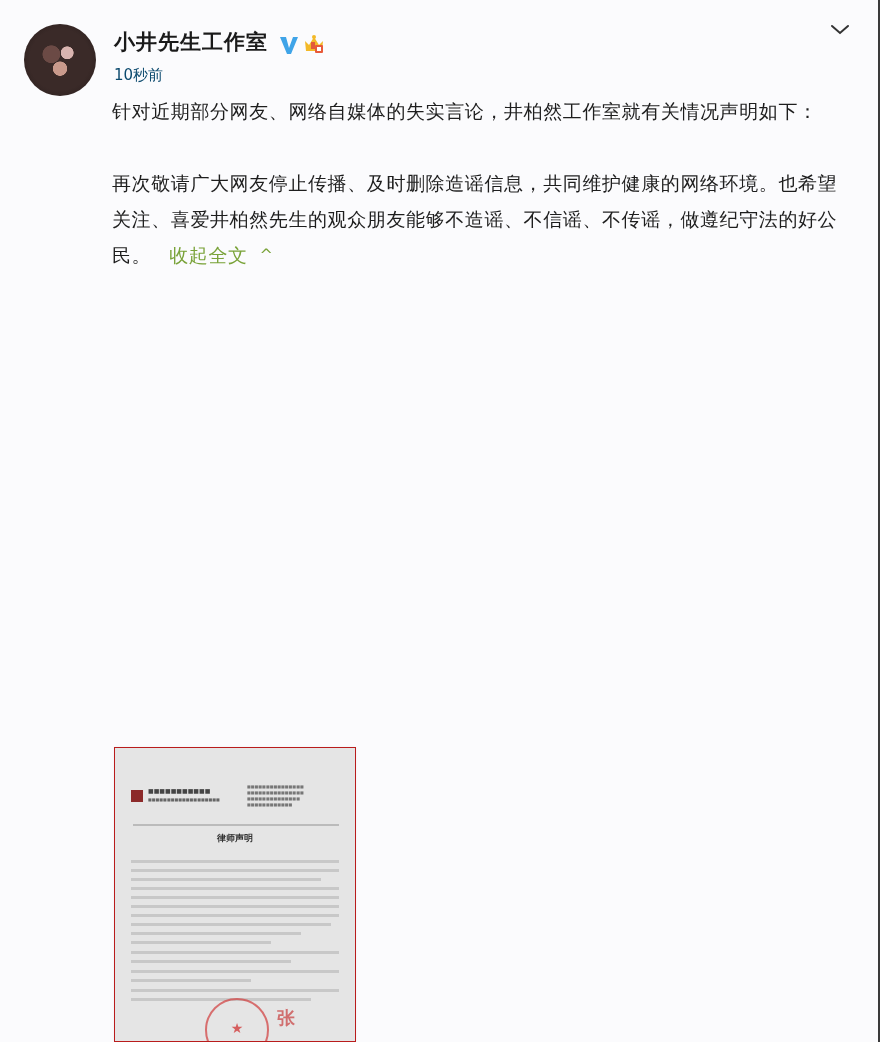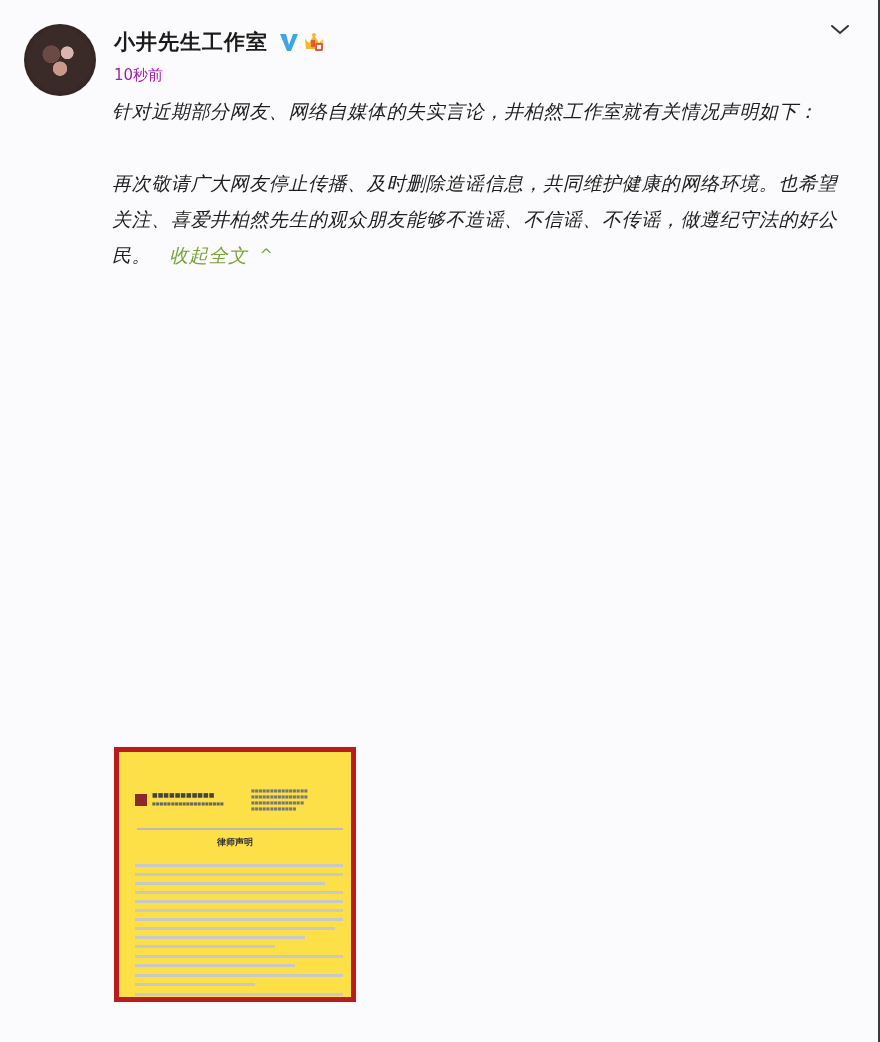--- a/index.html
+++ b/index.html
@@ -7,37 +7,37 @@
     body { font-family: "DejaVu Sans", "Liberation Sans", sans-serif; color: #222; position: relative; }
     .right-edge { position: absolute; right: 0; top: 0; width: 2px; height: 1042px; background: #3a3a3a; }
     .avatar {
       position: absolute; left: 24px; top: 24px; width: 72px; height: 72px; border-radius: 50%;
       background: radial-gradient(circle at 50% 62%, #c99a8c 0 12%, transparent 13%),
                   radial-gradient(circle at 60% 40%, #d9b4b0 0 10%, transparent 11%),
                   radial-gradient(circle at 38% 42%, #6b4a45 0 14%, transparent 15%),
                   radial-gradient(circle at 50% 50%, #3a2a28 0 60%, #241a19 100%);
       overflow: hidden;
     }
-    .header { position: absolute; left: 114px; top: 28px; display: flex; align-items: center; }
+    .header { position: absolute; left: 114px; top: 28px; display: flex; align-items: flex-end; }
     .username { font-size: 21px; font-weight: bold; color: #1a1a1a; letter-spacing: 1px; }
     .verified { margin-left: 10px; width: 22px; height: 22px; display: inline-block; }
     .crown { margin-left: 2px; width: 24px; height: 24px; display: inline-block; }
-    .timestamp { position: absolute; left: 114px; top: 66px; font-size: 15px; color: #a21caf; }
+    .timestamp { position: absolute; left: 114px; top: 66px; font-size: 15px; color: #0c4a6e; }
     .chevron { position: absolute; left: 830px; top: 22px; width: 20px; height: 16px; cursor: pointer; }
     .post-body {
       position: absolute; left: 112px; top: 93px; width: 735px;
-      font-size: 19px; line-height: 36px; color: #1e1e1e; letter-spacing: 0.6px; font-style: italic;
+      font-size: 19px; line-height: 36px; color: #1e1e1e; letter-spacing: 0.6px;
     }
     .post-body p { margin-bottom: 36px; }
     .post-body p:last-child { margin-bottom: 0; }
     .collapse-link { color: #7aa33a; margin-left: 18px; cursor: pointer; }
     .collapse-caret { color: #7aa33a; margin-left: 12px; font-size: 16px; display: inline-block; transform: translateY(-2px); }
     .doc-thumb {
-      position: absolute; left: 114px; top: 747px; width: 242px; height: 255px;
-      background: #fde047; border: 5px solid #b91c1c; box-shadow: 0 0 2px rgba(0,0,0,0.06);
+      position: absolute; left: 114px; top: 747px; width: 242px; height: 295px;
+      background: #e5e5e5; border: 1px solid #b91c1c; box-shadow: 0 0 2px rgba(0,0,0,0.06);
       overflow: hidden;
     }
     .doc-logo { position: absolute; left: 16px; top: 42px; width: 12px; height: 12px; background: #8c2a2a; }
     .doc-firm { position: absolute; left: 33px; top: 39px; font-size: 6px; color: #444; white-space: nowrap; line-height: 8px; }
     .doc-firm-sub { position: absolute; left: 33px; top: 49px; font-size: 4px; color: #666; white-space: nowrap; }
     .doc-addr { position: absolute; left: 132px; top: 36px; width: 90px; font-size: 4px; line-height: 6px; color: #777; }
     .doc-rule { position: absolute; left: 18px; top: 76px; width: 206px; height: 2px; background: #bbb; }
     .doc-title { position: absolute; left: 0; width: 100%; top: 84px; text-align: center; font-size: 9px; font-weight: bold; color: #333; }
     .doc-line { position: absolute; left: 16px; height: 3px; background: #c8c8c8; }
     .doc-stamp {

